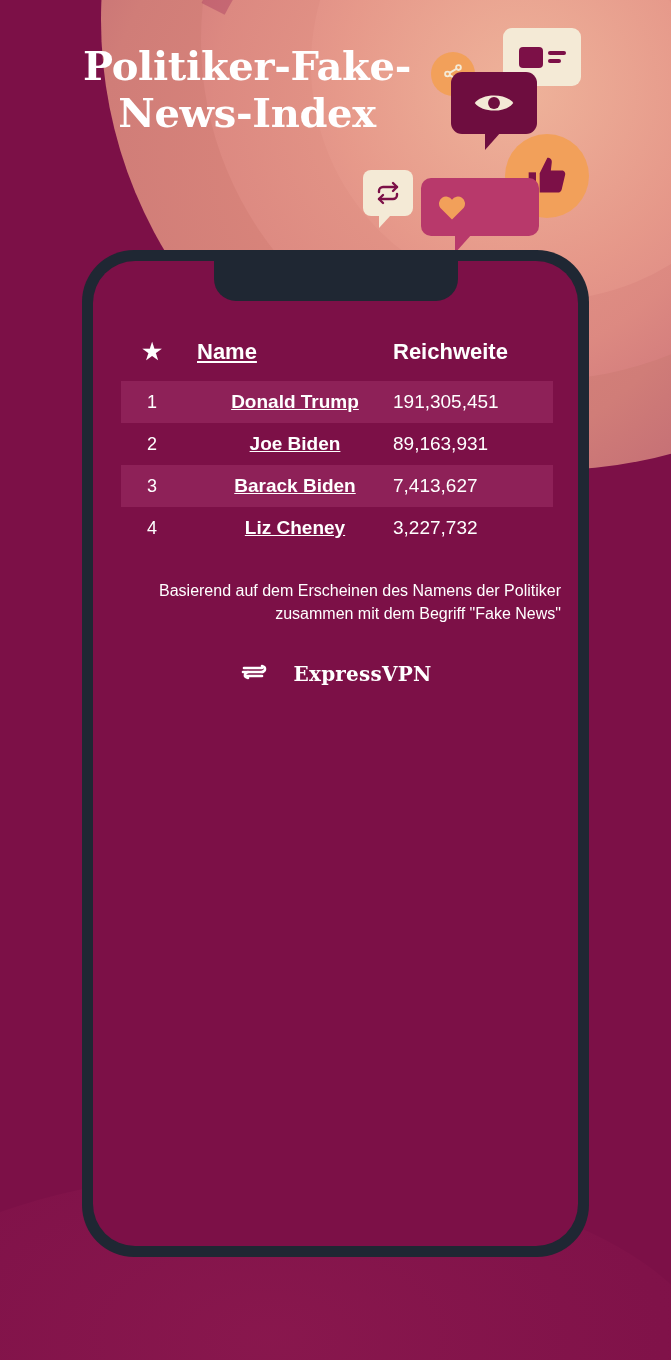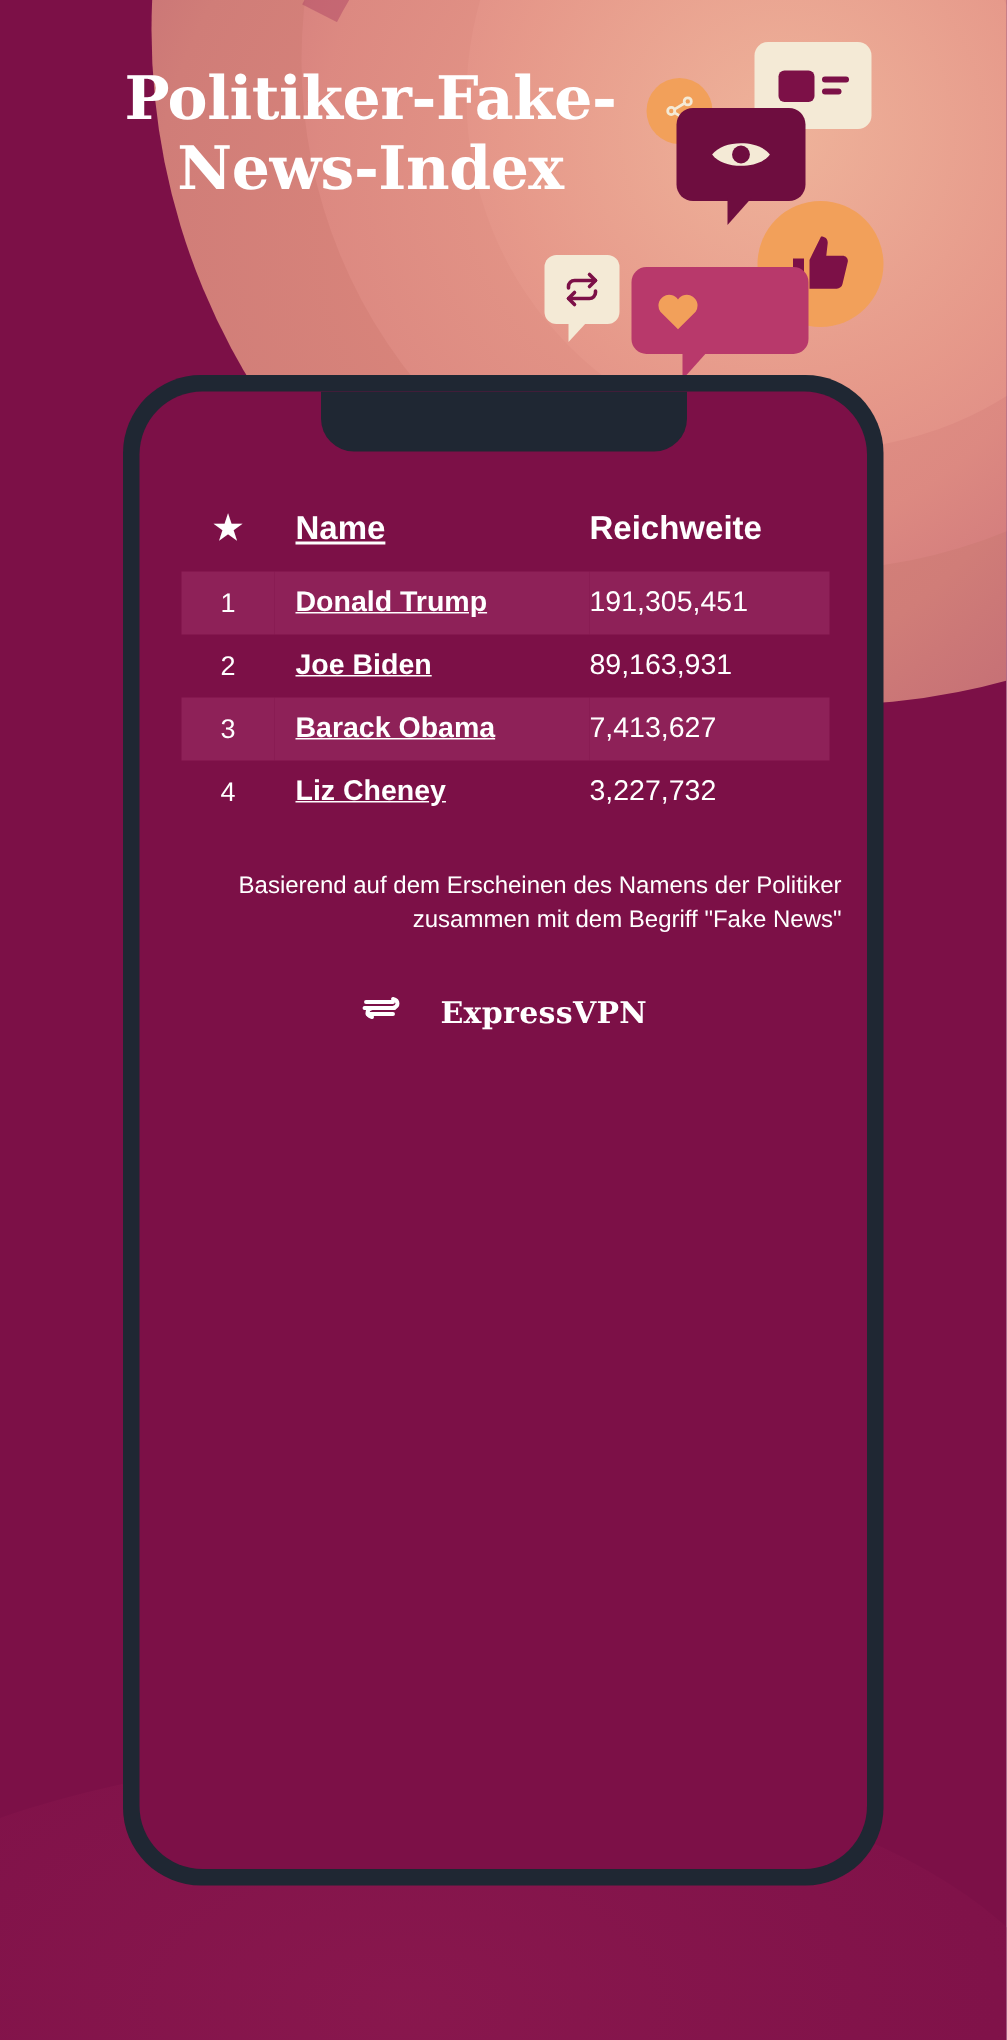--- a/index.html
+++ b/index.html
@@ -219,21 +219,21 @@
   .star { color: #ffffff; font-size: 22px; line-height: 1; }
 
   tbody td {
     color: #ffffff;
     font-size: 19px;
     padding: 10px 0;
     vertical-align: middle;
   }
   tbody tr.odd td { background: #8e2158; }
   tbody td.c-rank { font-weight: normal; font-size: 18px; }
-  tbody td.c-name { font-weight: bold; }
+  tbody td.c-name { font-weight: bold; text-align: center; }
   tbody td.c-reach { font-weight: normal; }
 
   .caption {
     position: absolute;
     left: 28px;
     top: 318px;
     width: 440px;
     text-align: right;
     color: #ffffff;
     font-size: 16px;
@@ -348,21 +348,21 @@
               <td class="c-name">Donald Trump</td>
               <td class="c-reach">191,305,451</td>
             </tr>
             <tr>
               <td class="c-rank">2</td>
               <td class="c-name">Joe Biden</td>
               <td class="c-reach">89,163,931</td>
             </tr>
             <tr class="odd">
               <td class="c-rank">3</td>
-              <td class="c-name">Barack Obama</td>
+              <td class="c-name">Barack Biden</td>
               <td class="c-reach">7,413,627</td>
             </tr>
             <tr>
               <td class="c-rank">4</td>
               <td class="c-name">Liz Cheney</td>
               <td class="c-reach">3,227,732</td>
             </tr>
           </tbody>
         </table>
       </div>

